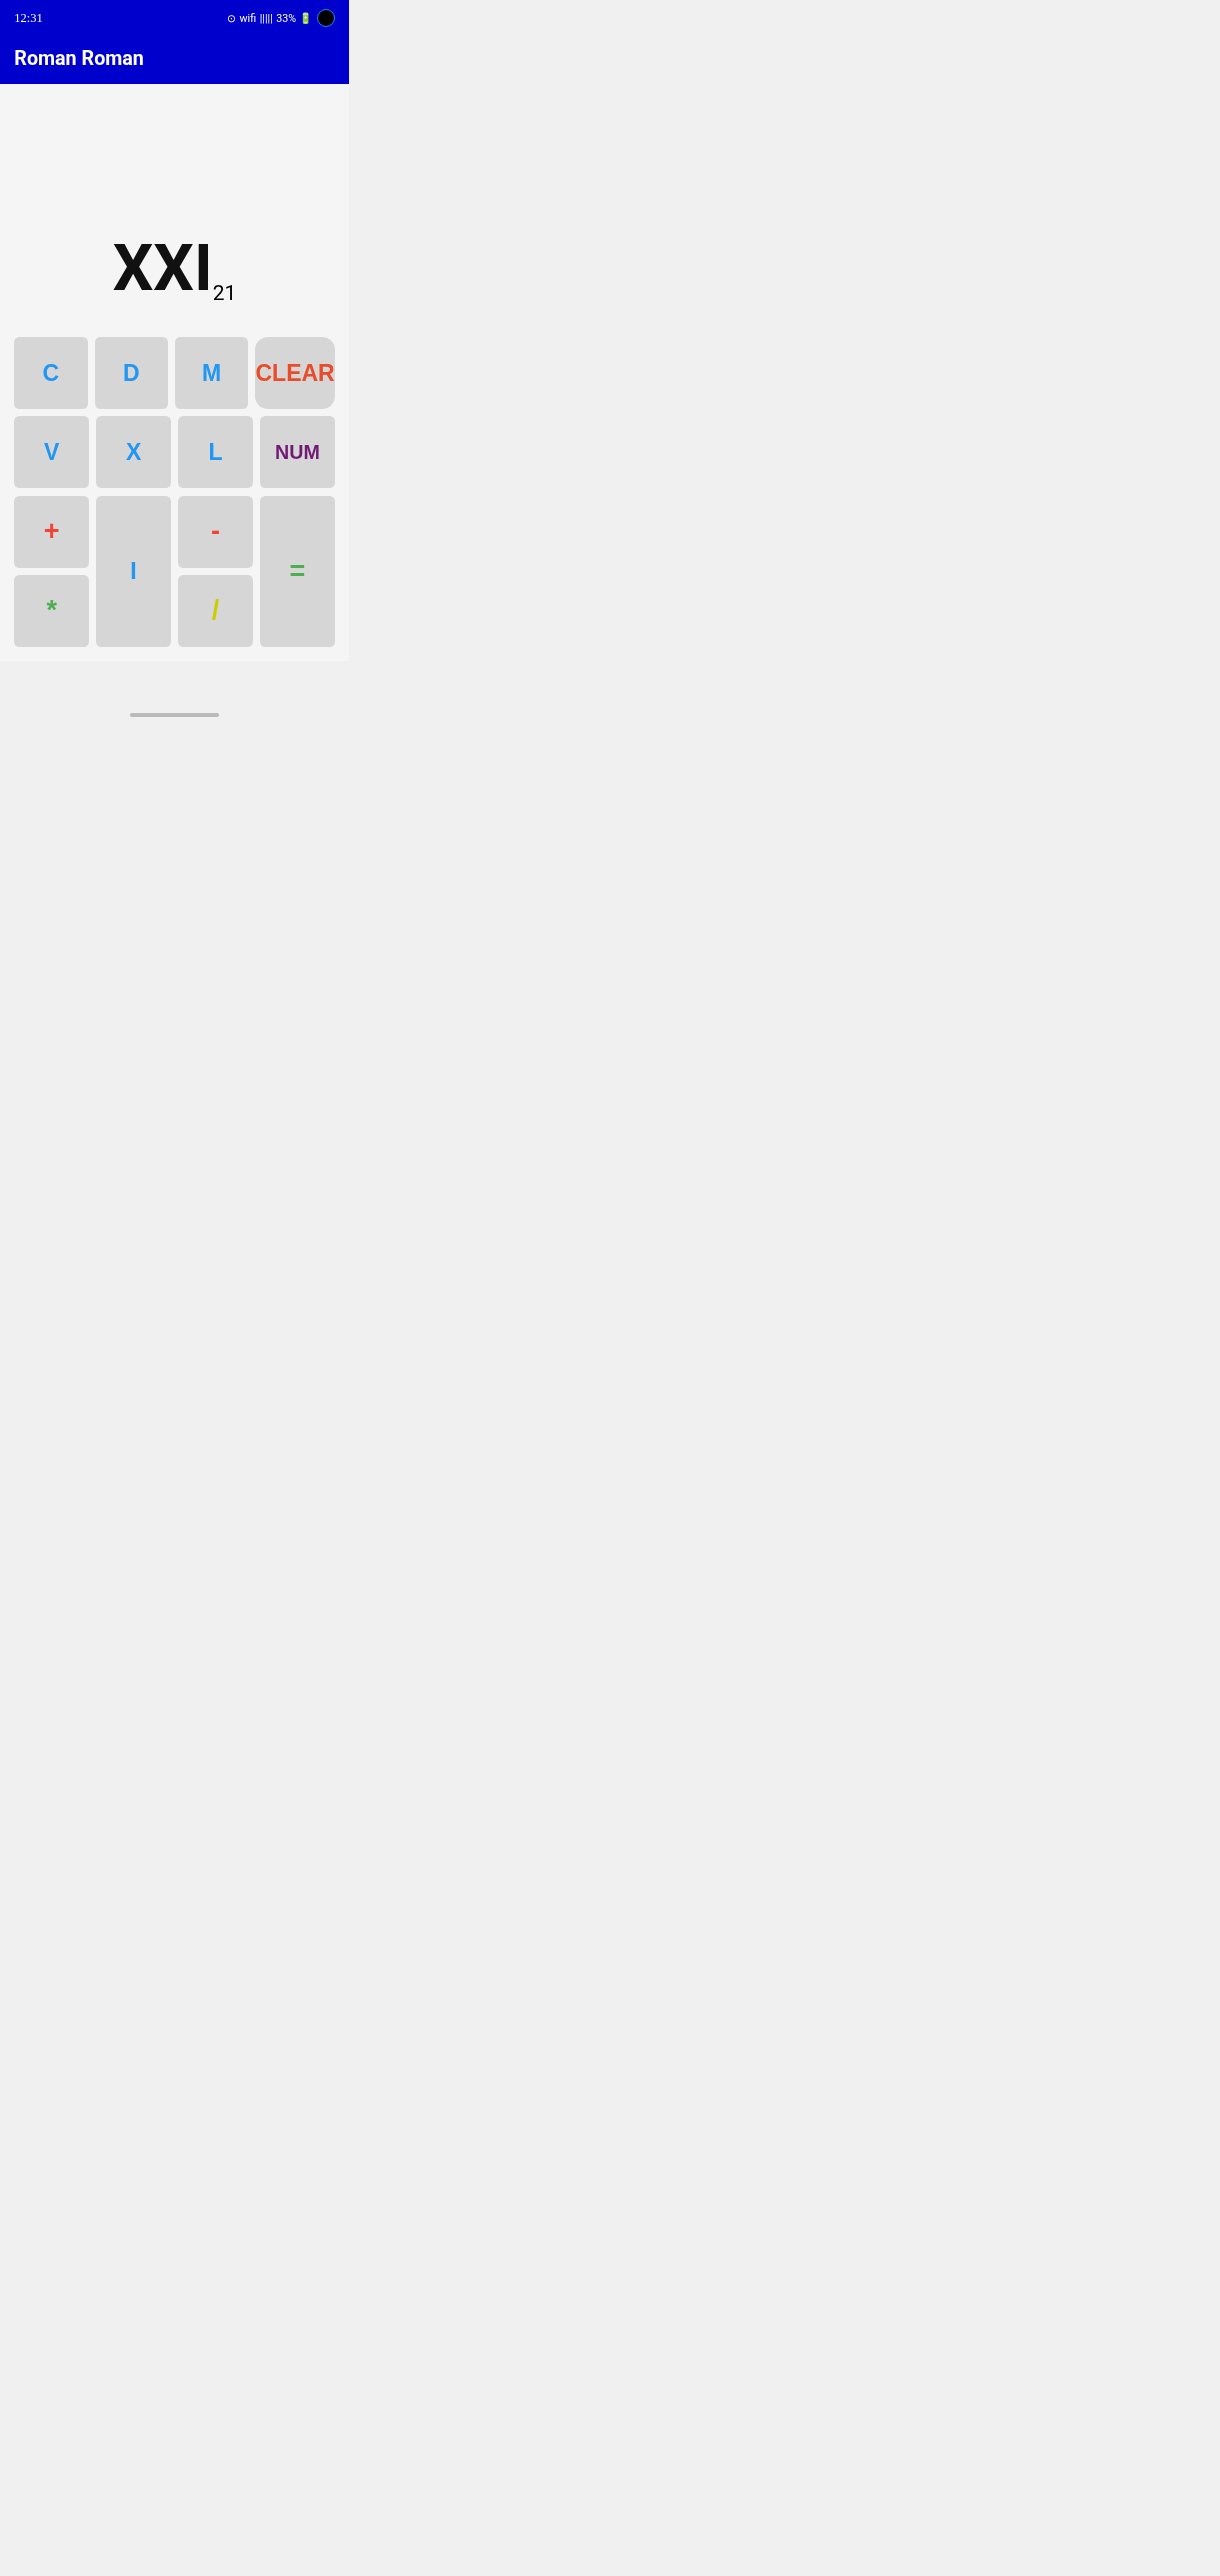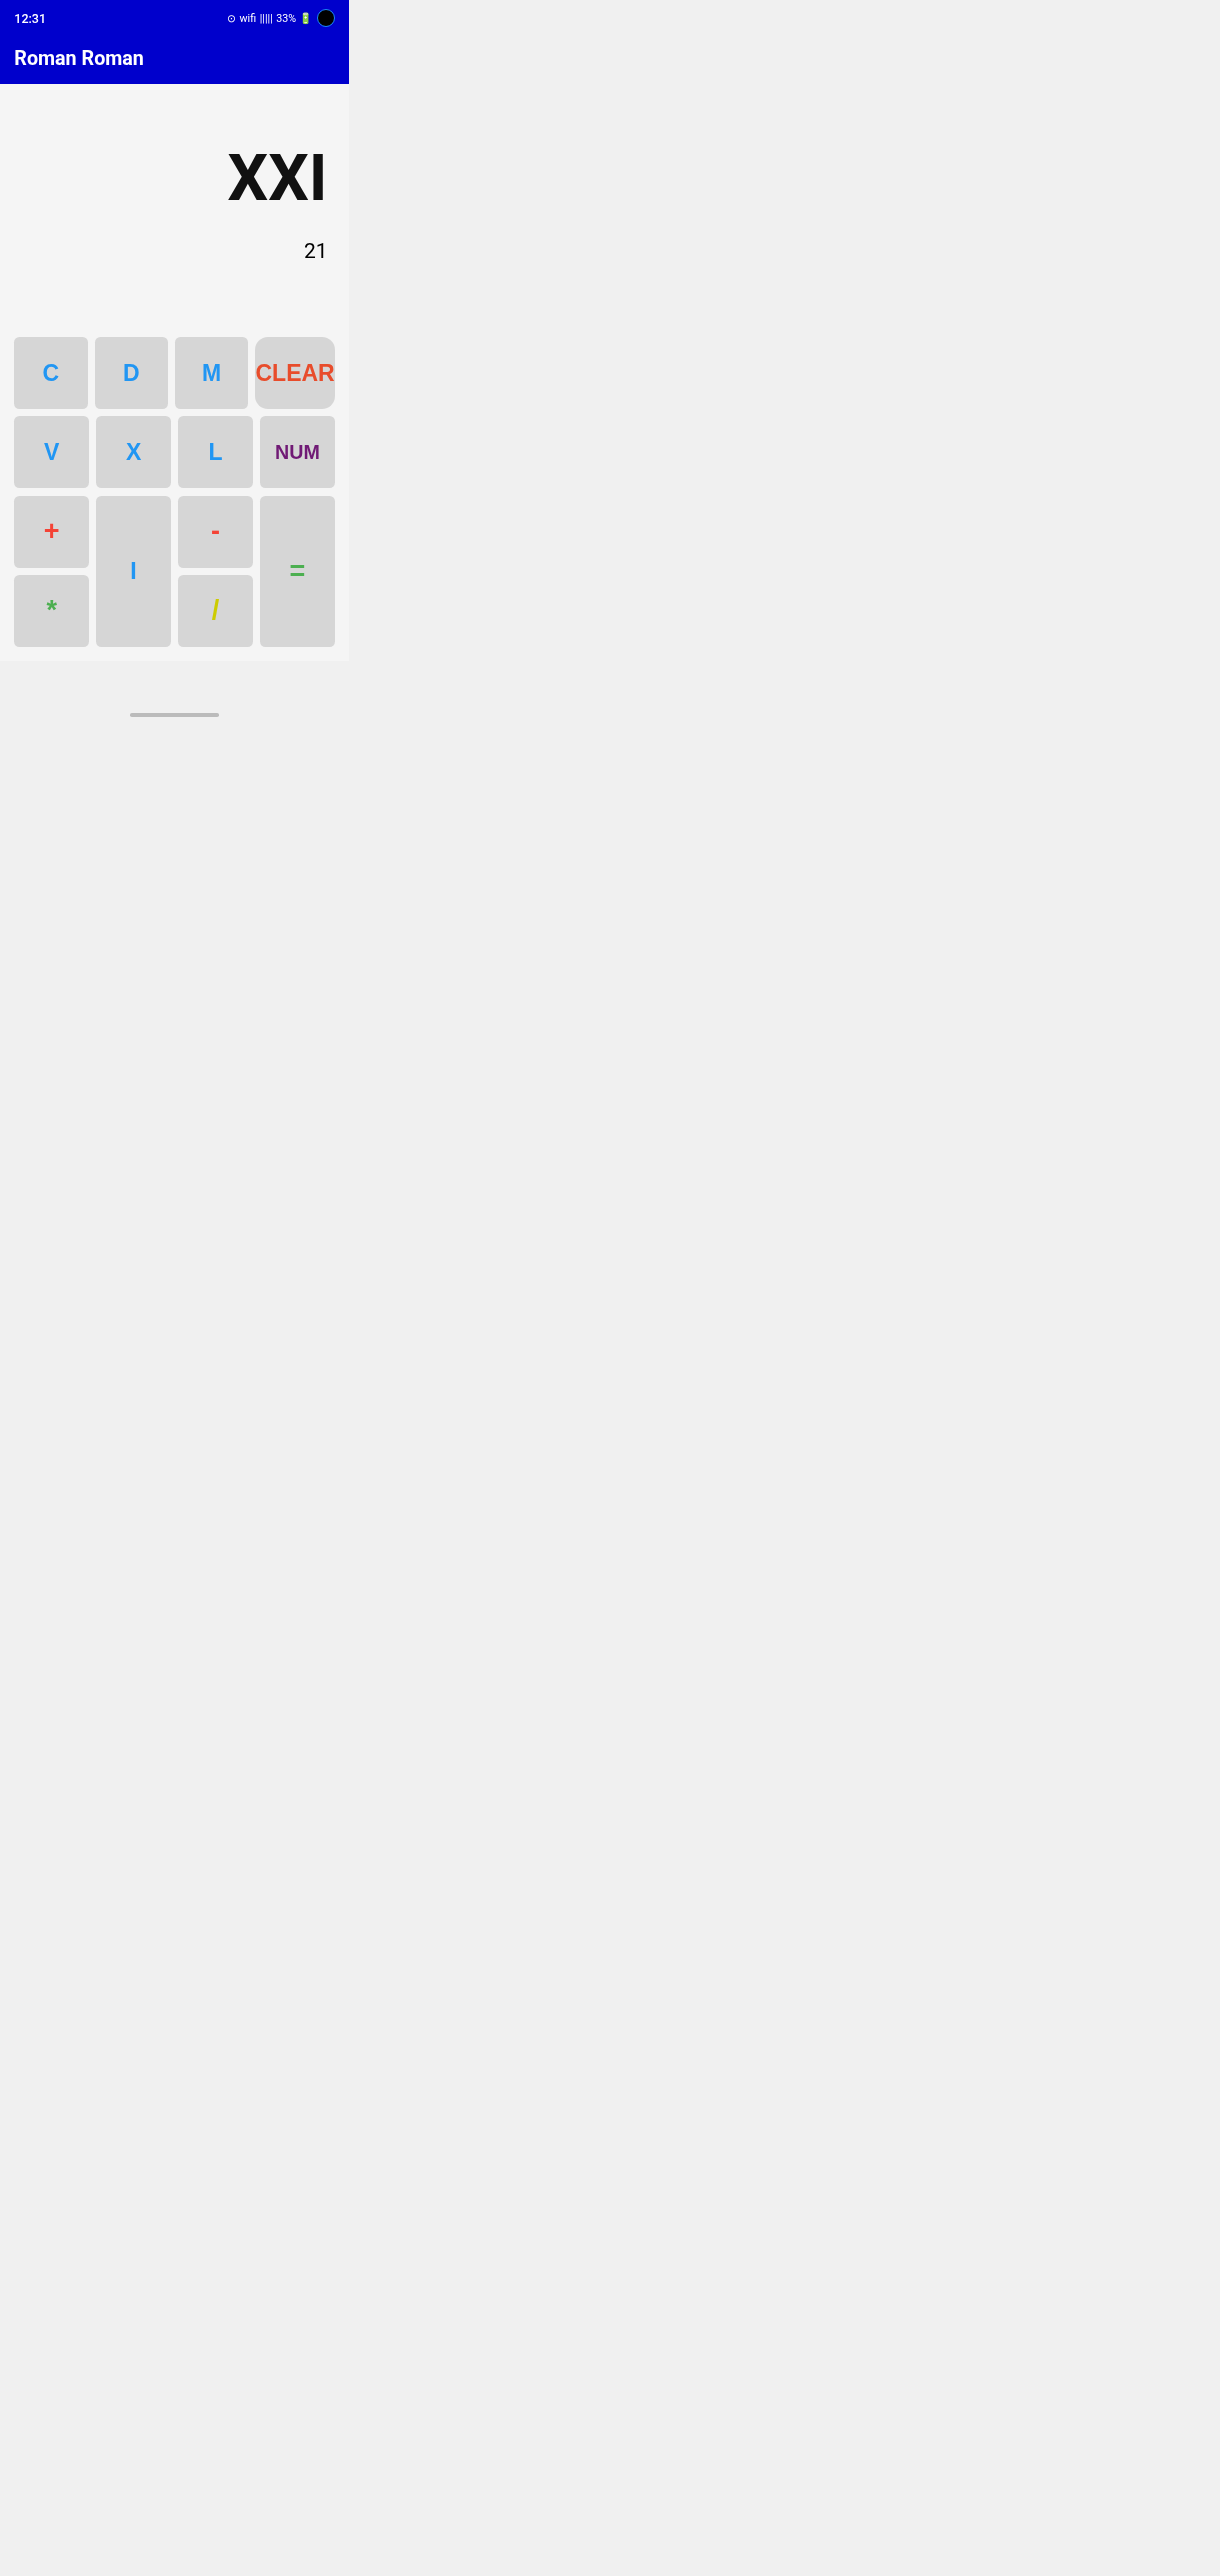--- a/index.html
+++ b/index.html
@@ -25,20 +25,21 @@
       justify-content: space-between;
       align-items: center;
       padding: 7.2px 14.3px;
       height: 36px;
     }
 
     .status-time {
       color: white;
       font-size: 12.5px;
       font-weight: 500;
+      font-family: Liberation Serif, serif;
     }
 
     .status-icons {
       display: flex;
       align-items: center;
       gap: 3.6px;
     }
 
     .status-icons span {
       color: white;
@@ -63,21 +64,21 @@
       color: white;
       font-size: 19.7px;
       font-weight: bold;
     }
 
     
     .display-area {
       flex: 1;
       background-color: #f5f5f5;
       display: flex;
-      flex-direction: column;
+      flex-direction: row;
       align-items: flex-end;
       justify-content: center;
       padding: 18px 21.5px;
       min-height: 197px;
     }
 
     .roman-display {
       font-size: 64px;
       font-weight: bold;
       color: #111;

